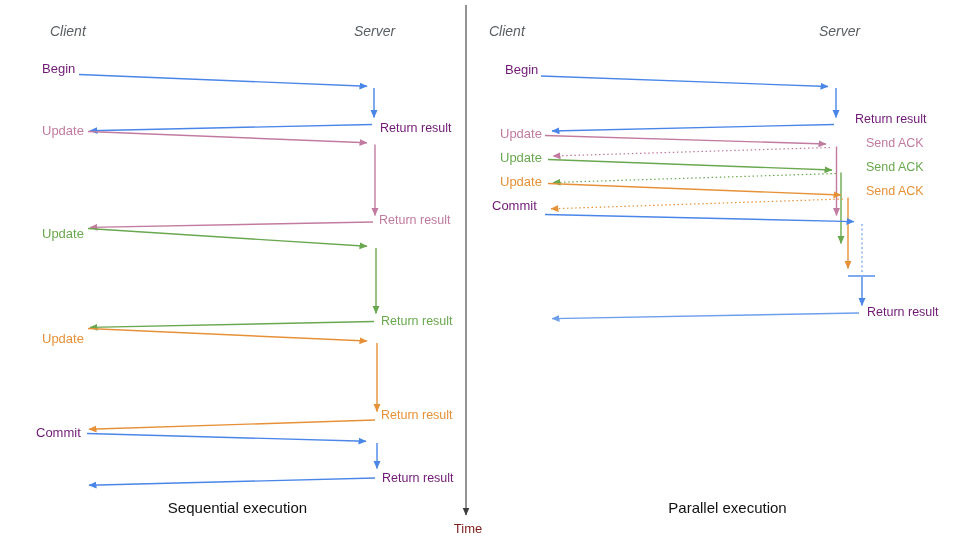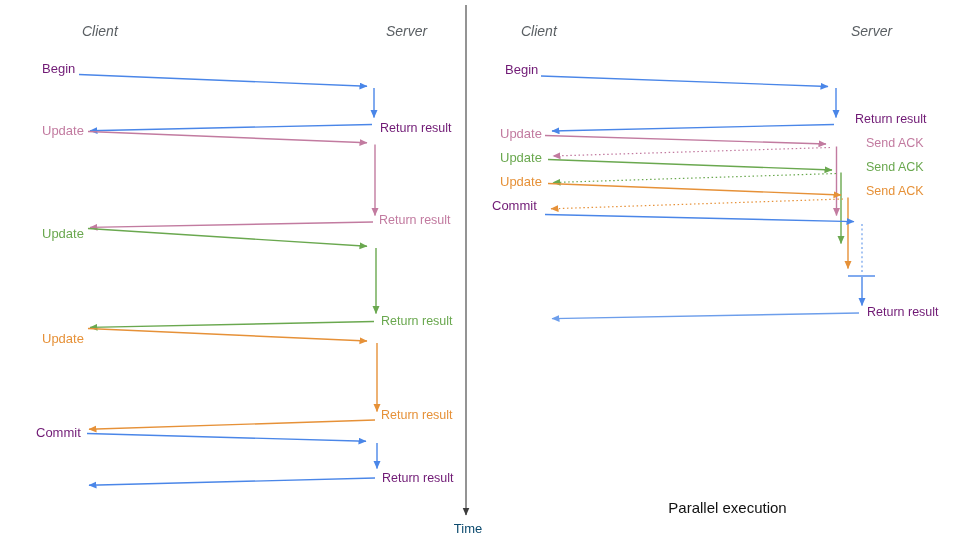--- a/index.html
+++ b/index.html
@@ -2,23 +2,23 @@
 <html><head>
 <meta charset="utf-8">
 <style>
   html,body{margin:0;padding:0;background:#fff;}
   #stage{
     position:relative;width:960px;height:540px;background:#fff;overflow:hidden;
     font-family:"Liberation Sans", sans-serif;
   }
   #diagram-svg{position:absolute;left:0;top:0;}
   .lbl{position:absolute;white-space:nowrap;font-size:12.5px;line-height:14px;}
-  .hdr{font-style:italic;color:#5a5f63;font-size:14px;margin-left:32px;}
+  .hdr{font-style:italic;color:#5a5f63;font-size:14px;}
   .cap{color:#111;font-size:15px;text-align:center;}
-  .tm{color:#0c4a6e;font-size:13px;text-align:center;}
+  .tm{color:#7f1d1d;font-size:13px;text-align:center;}
   .c-blue{color:#701a75;}
   .c-pink{color:#c27ba0;}
   .c-green{color:#6aa84f;}
   .c-orange{color:#e69138;}
   .req{font-size:13px;}
 </style>
 </head>
 <body>
 
 <div id="stage">
@@ -107,20 +107,21 @@
 
   <span class="lbl req c-green" style="left:42px;top:227px;">Update</span>
   <span class="lbl c-green" style="left:381px;top:314px;">Return result</span>
 
   <span class="lbl req c-orange" style="left:42px;top:332px;">Update</span>
   <span class="lbl c-orange" style="left:381px;top:408px;">Return result</span>
 
   <span class="lbl req c-blue" style="left:36px;top:426px;">Commit</span>
   <span class="lbl c-blue" style="left:382px;top:471px;">Return result</span>
 
+  <span class="lbl cap" style="left:155px;top:501px;width:165px;">Sequential execution</span>
 
   <span class="lbl hdr" style="left:489px;top:24px;">Client</span>
   <span class="lbl hdr" style="left:819px;top:24px;">Server</span>
 
   <span class="lbl req c-blue" style="left:505px;top:63px;">Begin</span>
   <span class="lbl c-blue" style="left:855px;top:112px;">Return result</span>
 
   <span class="lbl req c-pink" style="left:500px;top:127px;">Update</span>
   <span class="lbl c-pink" style="left:866px;top:136px;">Send ACK</span>
 

